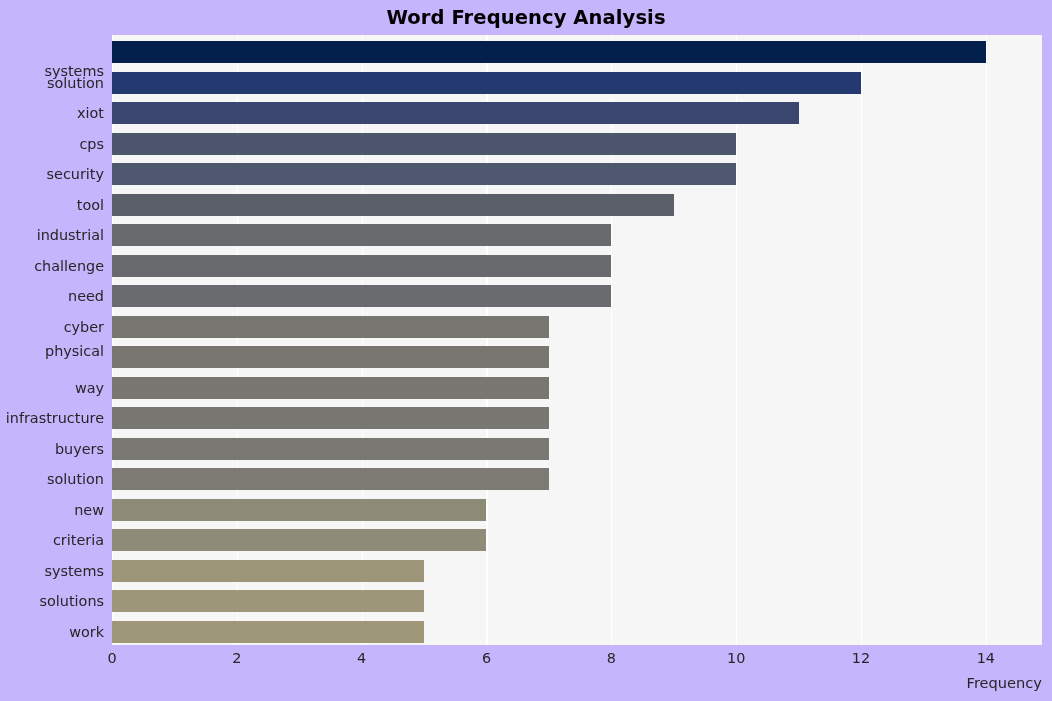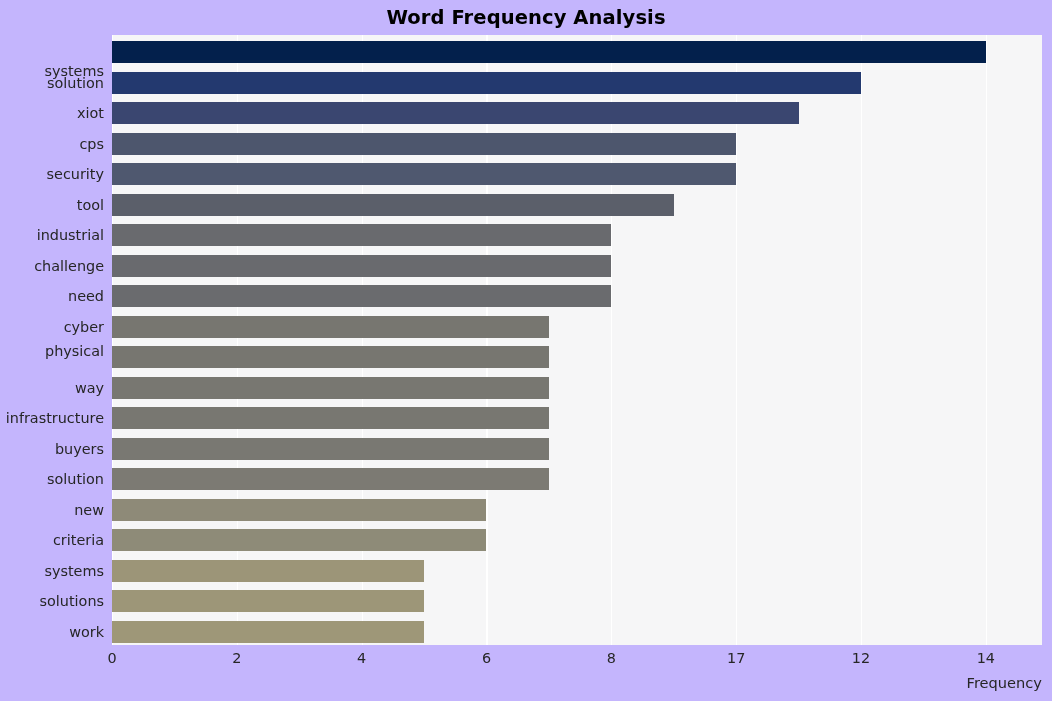--- a/index.html
+++ b/index.html
@@ -179,20 +179,20 @@
       <div class="ytick-label" style="top: 527.75px;">systems</div>
       <div class="ytick-label" style="top: 558.25px;">solutions</div>
       <div class="ytick-label" style="top: 588.75px;">work</div>
     </div>
   <div id="xlabels">
       <div class="xtick-label" style="left: 0px;">0</div>
       <div class="xtick-label" style="left: 124.832px;">2</div>
       <div class="xtick-label" style="left: 249.664px;">4</div>
       <div class="xtick-label" style="left: 374.497px;">6</div>
       <div class="xtick-label" style="left: 499.329px;">8</div>
-      <div class="xtick-label" style="left: 624.161px;">17</div>
+      <div class="xtick-label" style="left: 624.161px;">10</div>
       <div class="xtick-label" style="left: 748.993px; text-align: right;">12</div>
       <div class="xtick-label" style="left: 873.826px;">14</div>
     </div>
 
   <div id="xaxis-title">Frequency</div>
 
 </div>
 
 </body></html>

